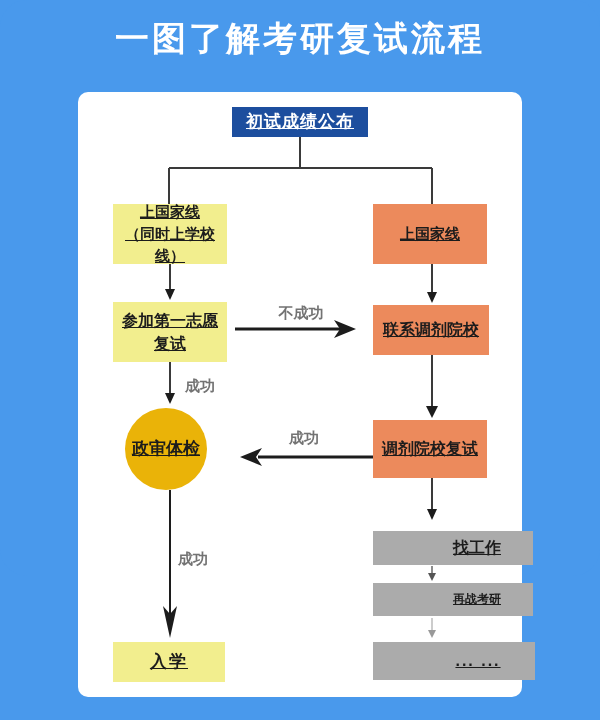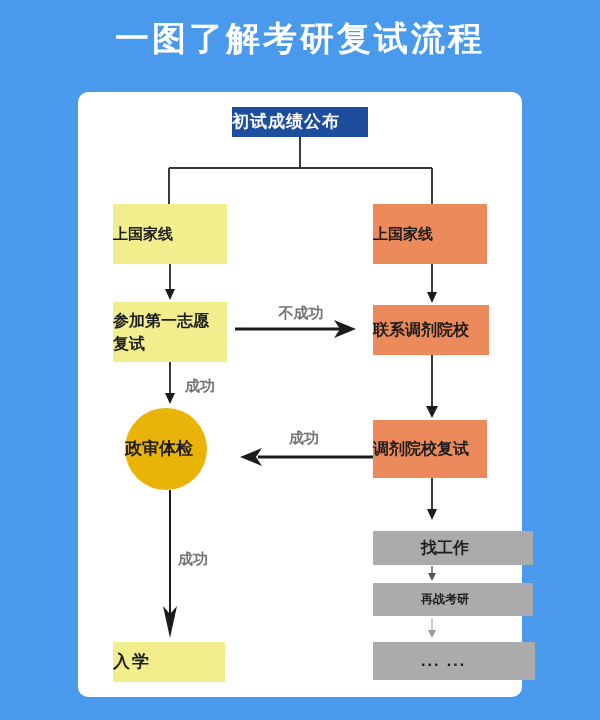--- a/index.html
+++ b/index.html
@@ -14,22 +14,22 @@
     text-align:center;color:#ffffff;font-size:34px;font-weight:bold;
     letter-spacing:3px;
   }
   .panel{
     position:absolute;left:78px;top:92px;width:444px;height:605px;
     background:#ffffff;border-radius:10px;
   }
   .connectors{position:absolute;left:0;top:0;width:444px;height:605px;}
   .node{
     position:absolute;display:flex;flex-direction:column;
-    align-items:flex-start;justify-content:center;
-    font-weight:bold;color:#1c1c1c;text-align:center;line-height:1.45;
+    align-items:center;justify-content:center;
+    font-weight:bold;color:#1c1c1c;text-align:center;line-height:1.45;text-decoration:underline;
   }
   .start{
     left:154px;top:15px;width:136px;height:30px;
     background:#1d4e9e;color:#ffffff;font-size:17px;letter-spacing:1px;
   }
   .yellow{background:#f2ee8e;}
   .orange{background:#ec8a5c;}
   .gray{background:#ababab;padding-left:48px;}
   .l-box1{left:35px;top:112px;width:114px;height:60px;font-size:15px;}
   .r-box1{left:295px;top:112px;width:114px;height:60px;font-size:15px;}
@@ -120,20 +120,21 @@
         <polygon points="92,546 85,514 92,522 99,514" fill="#1c1c1c"></polygon>
       </g>
     </svg>
 
     <div class="node start">
       <span>初试成绩公布</span>
     </div>
 
     <div class="node yellow l-box1">
       <span>上国家线</span>
+      <span>（同时上学校线）</span>
     </div>
 
     <div class="node orange r-box1">
       <span>上国家线</span>
     </div>
 
     <div class="node yellow l-box2">
       <span>参加第一志愿</span>
       <span>复试</span>
     </div>

